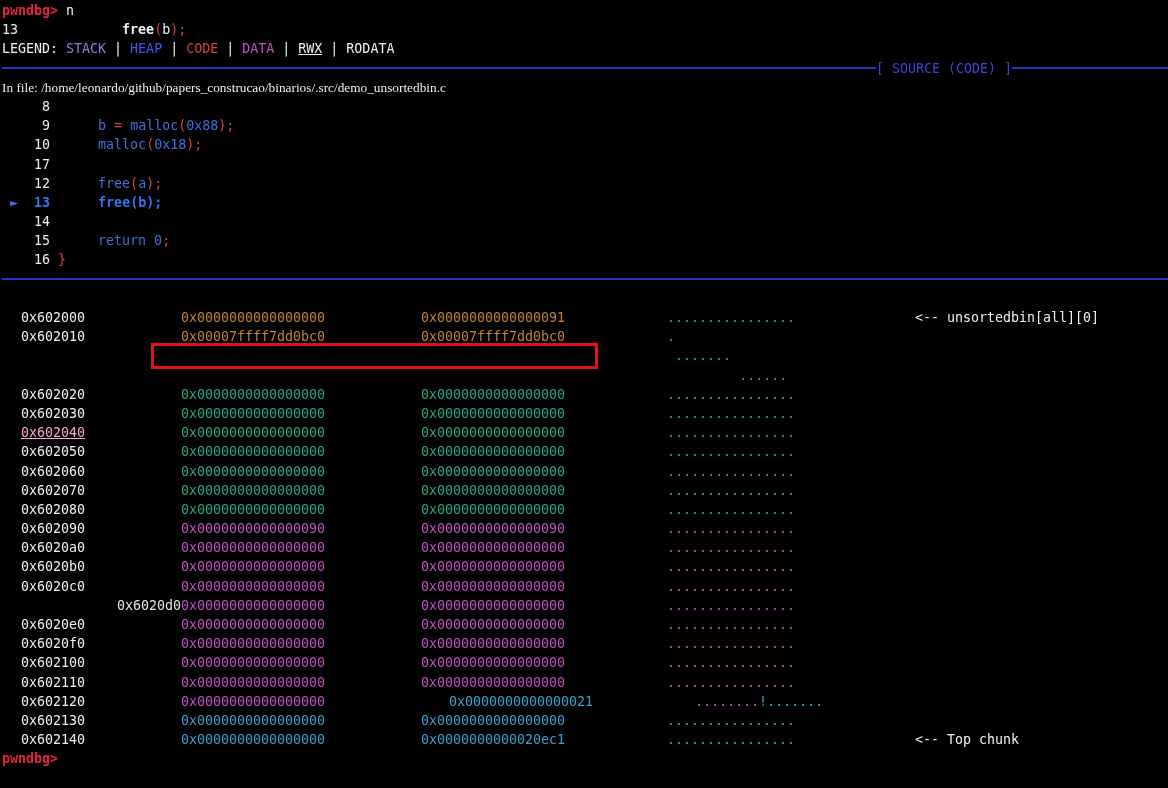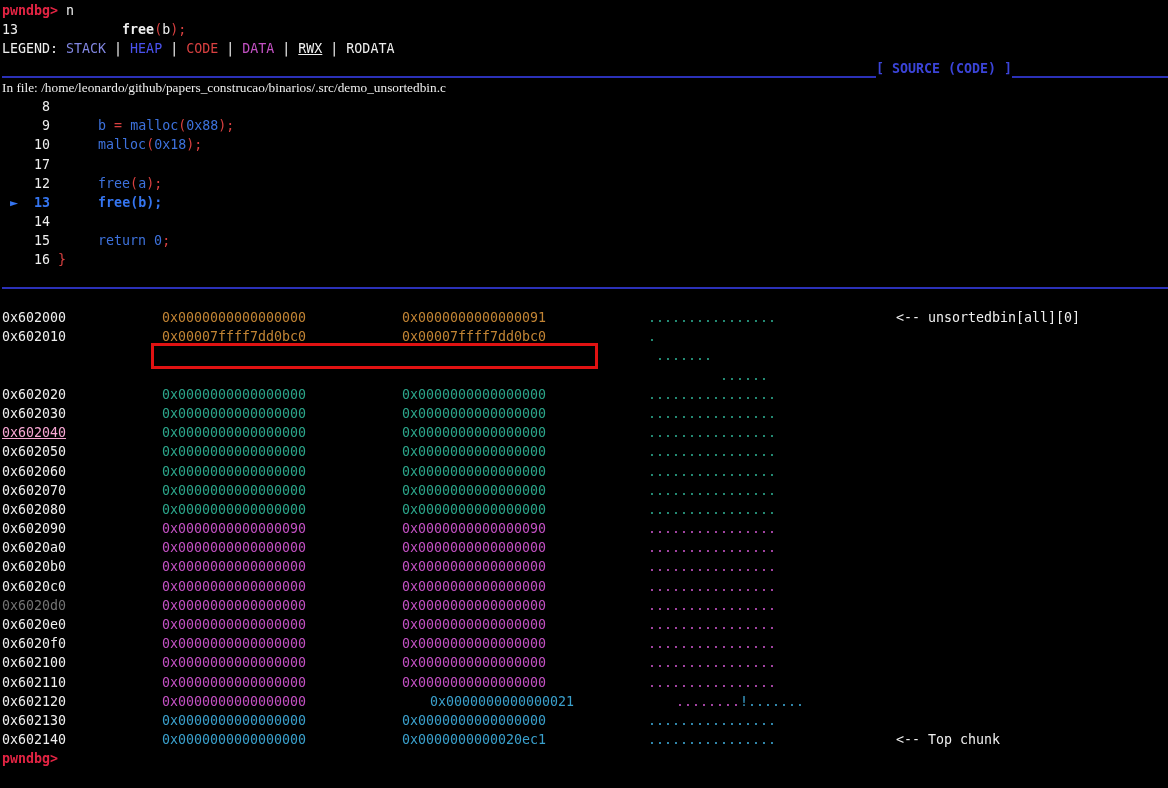--- a/index.html
+++ b/index.html
@@ -8,24 +8,24 @@
     width:1168px;height:788px;
     background:#000000;
     overflow:hidden;
     font-family:"DejaVu Sans Mono","Liberation Mono",monospace;
     font-size:13.3px;
     line-height:19.2px;
     padding:1px 0 0 2px;
     box-sizing:border-box;
   }
   .line{height:19.2px;white-space:pre;}
-  .line.rule{display:flex;align-items:flex-end;font-weight:bold;}
+  .line.rule{display:flex;align-items:center;}
   .bar{display:inline-block;height:0;border-top:2px solid #2b31b8;}
   .bar.flex{flex:1;}
-  .ha{display:inline-block;width:160px;}
+  .ha{display:inline-block;width:160px;margin-left:19px;}
   .hv1{display:inline-block;width:240px;}
   .hv2{display:inline-block;width:246px;}
   .hascii{display:inline-block;width:248px;}
   .hl{position:absolute;border:3px solid #e01212;pointer-events:none;box-sizing:border-box;}
 </style>
 </head>
 <body>
 
 <div id="terminal">
     <div class="line"><span style="color: rgb(226, 36, 67); font-weight: bold;">pwndbg&gt; </span><span style="color: rgb(239, 239, 239);">n</span></div>
@@ -52,21 +52,21 @@
     <div class="line"><span class="ha" style="color: rgb(239, 239, 239);">0x602030</span><span class="hv1" style="color: rgb(43, 165, 138);">0x0000000000000000</span><span class="hv2" style="color: rgb(43, 165, 138);">0x0000000000000000</span><span class="hascii"><span style="color: rgb(43, 165, 138);">................</span></span></div>
     <div class="line"><span class="ha" style="color: #f9a8d4; text-decoration: underline;">0x602040</span><span class="hv1" style="color: rgb(43, 165, 138);">0x0000000000000000</span><span class="hv2" style="color: rgb(43, 165, 138);">0x0000000000000000</span><span class="hascii"><span style="color: rgb(43, 165, 138);">................</span></span></div>
     <div class="line"><span class="ha" style="color: rgb(239, 239, 239);">0x602050</span><span class="hv1" style="color: rgb(43, 165, 138);">0x0000000000000000</span><span class="hv2" style="color: rgb(43, 165, 138);">0x0000000000000000</span><span class="hascii"><span style="color: rgb(43, 165, 138);">................</span></span></div>
     <div class="line"><span class="ha" style="color: rgb(239, 239, 239);">0x602060</span><span class="hv1" style="color: rgb(43, 165, 138);">0x0000000000000000</span><span class="hv2" style="color: rgb(43, 165, 138);">0x0000000000000000</span><span class="hascii"><span style="color: rgb(43, 165, 138);">................</span></span></div>
     <div class="line"><span class="ha" style="color: rgb(239, 239, 239);">0x602070</span><span class="hv1" style="color: rgb(43, 165, 138);">0x0000000000000000</span><span class="hv2" style="color: rgb(43, 165, 138);">0x0000000000000000</span><span class="hascii"><span style="color: rgb(43, 165, 138);">................</span></span></div>
     <div class="line"><span class="ha" style="color: rgb(239, 239, 239);">0x602080</span><span class="hv1" style="color: rgb(43, 165, 138);">0x0000000000000000</span><span class="hv2" style="color: rgb(43, 165, 138);">0x0000000000000000</span><span class="hascii"><span style="color: rgb(43, 165, 138);">................</span></span></div>
     <div class="line"><span class="ha" style="color: rgb(239, 239, 239);">0x602090</span><span class="hv1" style="color: rgb(195, 81, 195);">0x0000000000000090</span><span class="hv2" style="color: rgb(195, 81, 195);">0x0000000000000090</span><span class="hascii"><span style="color: rgb(195, 81, 195);">................</span></span></div>
     <div class="line"><span class="ha" style="color: rgb(239, 239, 239);">0x6020a0</span><span class="hv1" style="color: rgb(195, 81, 195);">0x0000000000000000</span><span class="hv2" style="color: rgb(195, 81, 195);">0x0000000000000000</span><span class="hascii"><span style="color: rgb(195, 81, 195);">................</span></span></div>
     <div class="line"><span class="ha" style="color: rgb(239, 239, 239);">0x6020b0</span><span class="hv1" style="color: rgb(195, 81, 195);">0x0000000000000000</span><span class="hv2" style="color: rgb(195, 81, 195);">0x0000000000000000</span><span class="hascii"><span style="color: rgb(195, 81, 195);">................</span></span></div>
     <div class="line"><span class="ha" style="color: rgb(239, 239, 239);">0x6020c0</span><span class="hv1" style="color: rgb(195, 81, 195);">0x0000000000000000</span><span class="hv2" style="color: rgb(195, 81, 195);">0x0000000000000000</span><span class="hascii"><span style="color: rgb(195, 81, 195);">................</span></span></div>
-    <div class="line"><span class="ha" style="color: #737373;">0x6020d0</span><span class="hv1" style="color: rgb(195, 81, 195);">0x0000000000000000</span><span class="hv2" style="color: rgb(195, 81, 195);">0x0000000000000000</span><span class="hascii"><span style="color: rgb(195, 81, 195);">................</span></span></div>
+    <div class="line"><span class="ha" style="color: #e5e5e5; text-align: right;">0x6020d0</span><span class="hv1" style="color: rgb(195, 81, 195);">0x0000000000000000</span><span class="hv2" style="color: rgb(195, 81, 195);">0x0000000000000000</span><span class="hascii"><span style="color: rgb(195, 81, 195);">................</span></span></div>
     <div class="line"><span class="ha" style="color: rgb(239, 239, 239);">0x6020e0</span><span class="hv1" style="color: rgb(195, 81, 195);">0x0000000000000000</span><span class="hv2" style="color: rgb(195, 81, 195);">0x0000000000000000</span><span class="hascii"><span style="color: rgb(195, 81, 195);">................</span></span></div>
     <div class="line"><span class="ha" style="color: rgb(239, 239, 239);">0x6020f0</span><span class="hv1" style="color: rgb(195, 81, 195);">0x0000000000000000</span><span class="hv2" style="color: rgb(195, 81, 195);">0x0000000000000000</span><span class="hascii"><span style="color: rgb(195, 81, 195);">................</span></span></div>
     <div class="line"><span class="ha" style="color: rgb(239, 239, 239);">0x602100</span><span class="hv1" style="color: rgb(195, 81, 195);">0x0000000000000000</span><span class="hv2" style="color: rgb(195, 81, 195);">0x0000000000000000</span><span class="hascii"><span style="color: rgb(195, 81, 195);">................</span></span></div>
     <div class="line"><span class="ha" style="color: rgb(239, 239, 239);">0x602110</span><span class="hv1" style="color: rgb(195, 81, 195);">0x0000000000000000</span><span class="hv2" style="color: rgb(195, 81, 195);">0x0000000000000000</span><span class="hascii"><span style="color: rgb(195, 81, 195);">................</span></span></div>
     <div class="line"><span class="ha" style="color: rgb(239, 239, 239);">0x602120</span><span class="hv1" style="color: rgb(195, 81, 195);">0x0000000000000000</span><span class="hv2" style="color: rgb(58, 160, 204); margin-left: 28px;">0x0000000000000021</span><span class="hascii"><span style="color: rgb(195, 81, 195);">........</span><span style="color: rgb(58, 160, 204);">!.......</span></span></div>
     <div class="line"><span class="ha" style="color: rgb(239, 239, 239);">0x602130</span><span class="hv1" style="color: rgb(58, 160, 204);">0x0000000000000000</span><span class="hv2" style="color: rgb(58, 160, 204);">0x0000000000000000</span><span class="hascii"><span style="color: rgb(58, 160, 204);">................</span></span></div>
     <div class="line"><span class="ha" style="color: rgb(239, 239, 239);">0x602140</span><span class="hv1" style="color: rgb(58, 160, 204);">0x0000000000000000</span><span class="hv2" style="color: rgb(58, 160, 204);">0x0000000000020ec1</span><span class="hascii"><span style="color: rgb(58, 160, 204);">................</span></span><span style="color: rgb(239, 239, 239);">&lt;-- Top chunk</span></div>
     <div class="line"><span style="color: rgb(226, 36, 67); font-weight: bold;">pwndbg&gt; </span></div>
     <div class="hl" style="left: 151px; top: 343px; width: 447px; height: 26px; border-color: rgb(224, 18, 18);"></div>
   </div>

